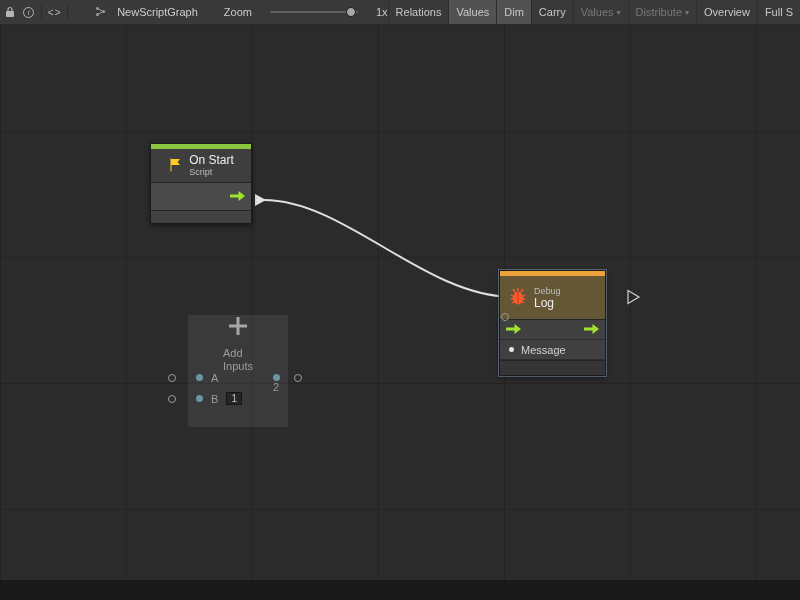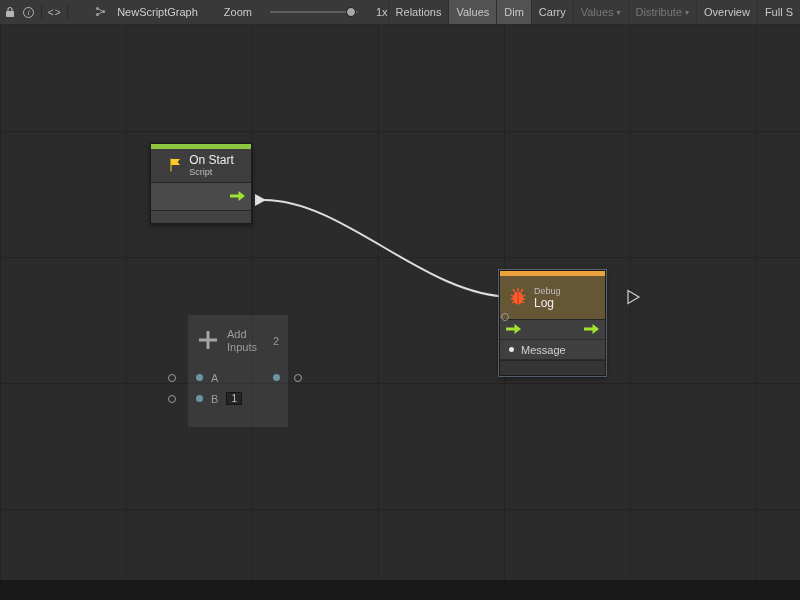--- a/index.html
+++ b/index.html
@@ -64,21 +64,21 @@
   .port-row { height:20px; background:#404040; display:flex; align-items:center; padding:0 5px;
               border-bottom:1px solid #2c2c2c; }
   .port-row .spacer { flex:1; }
   .msg-dot { width:5px; height:5px; border-radius:50%; background:#e8e8e8; margin:0 7px 0 4px; }
   .port-label { color:#d2d2d2; font-size:11px; }
   .node-debug .node-footer { height:15px; background:#353535; border-top:1px solid #262626; }
 
   
   .node-add { left:188px; top:290px; width:100px; border:none; box-shadow:none;
               background:rgba(115,115,115,0.22); color:#9b9b9b; }
-  .add-main { height:52px; display:flex; align-items:center; gap:8px; padding:0 9px; }
+  .add-main { height:52px; display:flex; align-items:center; gap:8px; padding:0 9px;flex-direction:column; }
   .add-lines { font-size:11px; line-height:13px; color:#9b9b9b; }
   .add-count { margin-left:auto; color:#9b9b9b; }
   .ghost-row { height:21px; display:flex; align-items:center; padding:0 8px; gap:8px; }
   .teal-dot { width:7px; height:7px; border-radius:50%; background:#6d96a5; }
   .ghost-label { color:#9b9b9b; }
   .val-box { width:16px; height:13px; background:#262626; border:1px solid #151515;
              color:#c4c4c4; font-size:10px; text-align:center; line-height:12px; }
   .node-add .node-footer { height:18px; }
   .teal-dot.row-right { margin-left:auto; }
 

